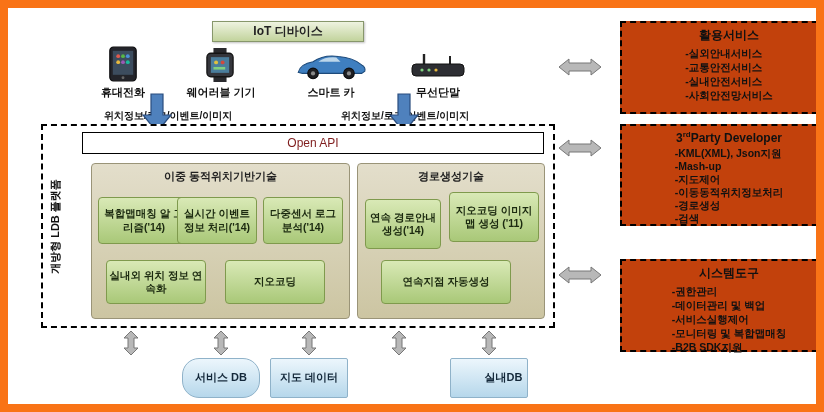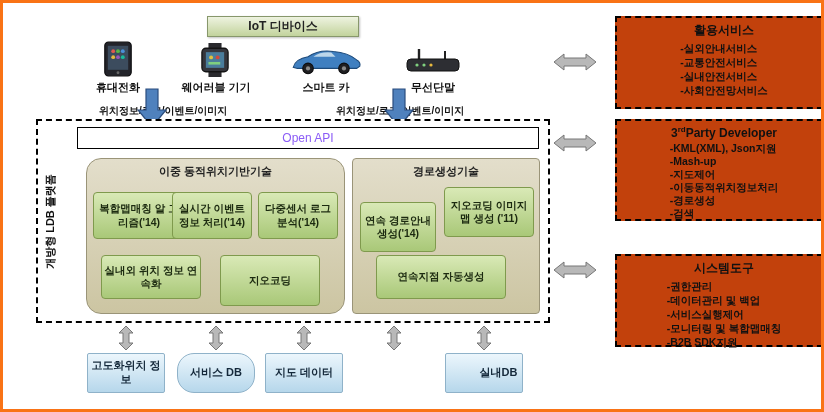--- a/index.html
+++ b/index.html
@@ -1,19 +1,19 @@
 <!DOCTYPE html>
 <html><head>
 <meta charset="utf-8">
 <style>
   * { margin:0; padding:0; box-sizing:border-box; }
   body { background:#fff; font-family:"Liberation Sans","DejaVu Sans",sans-serif; }
   #canvas {
     position:relative; width:824px; height:412px; background:#fff;
-    border:3px solid #f97316; overflow:hidden;
+    border:8px solid #f97316; overflow:hidden;
   }
   .abs { position:absolute; }
 
   
   .iot-header {
     left:204px; top:13px; width:152px; height:21px;
     background:linear-gradient(#eef3e0,#c2d39c);
     border:1px solid #87976b; text-align:center; line-height:19px;
     font-size:12px; font-weight:bold; color:#222;
     box-shadow:1px 1px 2px rgba(0,0,0,.25);
@@ -25,37 +25,37 @@
   
   .flow-label { font-size:10px; font-weight:bold; color:#111; white-space:nowrap; }
 
   
   .platform-box { left:33px; top:116px; width:514px; height:204px; border:2px dashed #000; background:#fff; }
   .side-label { left:36px; top:118px; width:22px; height:200px; display:flex; align-items:center; justify-content:center; }
   .side-label span { transform:rotate(-90deg); white-space:nowrap; font-size:11px; font-weight:bold; color:#111; }
 
   .open-api {
     left:74px; top:124px; width:462px; height:22px; background:#fff;
-    border:1px solid #000; text-align:center; line-height:20px; font-size:12px; color:#8b5cf6;
+    border:1px solid #000; text-align:center; line-height:20px; font-size:12px; color:#7f1d1d;
   }
 
   .tech-section {
     background:linear-gradient(#e3decb,#ccc5a2);
     border:1px solid #9a9478; border-radius:4px;
   }
   .tech-title { text-align:center; padding-top:5px; font-size:11px; font-weight:bold; color:#222; }
   .green-box {
     position:absolute;
     background:linear-gradient(#d9e9b6,#a9c878);
     border:1px solid #7f9a4d; border-radius:4px;
     display:flex; align-items:center; justify-content:center;
     text-align:center; font-size:10.5px; font-weight:bold; color:#1c2a10;
     padding:2px; line-height:1.25;
   }
-  .sec1 { left:83px; top:155px; width:259px; height:156px;border-radius:15px; }
+  .sec1 { left:83px; top:155px; width:259px; height:156px; }
   .sec2 { left:349px; top:155px; width:188px; height:156px; }
 
   
   .store-box {
     position:absolute; top:350px; width:78px; height:40px;
     background:linear-gradient(#ecf6fc,#b6d7eb);
     border:1px solid #8fb2c9; border-radius:2px;
     display:flex; align-items:center; justify-content:center;
     text-align:center; font-size:11px; font-weight:bold; color:#14283a;
     line-height:1.25; padding:2px;
@@ -153,26 +153,26 @@
   </div>
 
   <div class="abs open-api">Open API</div>
 
   <div class="abs tech-section sec1">
     <div class="tech-title">이중 동적위치기반기술</div>
     <div class="green-box" style="left:6px;top:33px;width:92px;height:47px;">복합맵매칭 알 고리즘('14)</div>
     <div class="green-box" style="left:85px;top:33px;width:80px;height:47px;">실시간 이벤트 정보 처리('14)</div>
     <div class="green-box" style="left:171px;top:33px;width:80px;height:47px;">다중센서 로그 분석('14)</div>
     <div class="green-box" style="left:14px;top:96px;width:100px;height:44px;">실내외 위치 정보 연속화</div>
-    <div class="green-box" style="left:133px;top:96px;width:100px;height:51px;">지오코딩</div>
+    <div class="green-box" style="left:133px;top:96px;width:100px;height:44px;">지오코딩</div>
   </div>
 
   <div class="abs tech-section sec2">
     <div class="tech-title">경로생성기술</div>
-    <div class="green-box" style="left:7px;top:43px;width:76px;height:50px;">연속 경로안내 생성('14)</div>
+    <div class="green-box" style="left:7px;top:35px;width:76px;height:50px;">연속 경로안내 생성('14)</div>
     <div class="green-box" style="left:91px;top:28px;width:90px;height:50px;">지오코딩 이미지맵 생성 ('11)</div>
     <div class="green-box" style="left:23px;top:96px;width:130px;height:44px;">연속지점 자동생성</div>
   </div>
 
   <div class="abs" style="left:115px;top:322px;">
     <svg viewBox="0 0 16 26" width="16" height="26">
         <polygon points="8,1 15,8 11,8 11,18 15,18 8,25 1,18 5,18 5,8 1,8" fill="#b8b8b8" stroke="#777"></polygon>
       </svg>
   </div>
   <div class="abs" style="left:205px;top:322px;">
@@ -189,21 +189,20 @@
     <svg viewBox="0 0 16 26" width="16" height="26">
         <polygon points="8,1 15,8 11,8 11,18 15,18 8,25 1,18 5,18 5,8 1,8" fill="#b8b8b8" stroke="#777"></polygon>
       </svg>
   </div>
   <div class="abs" style="left:473px;top:322px;">
     <svg viewBox="0 0 16 26" width="16" height="26">
         <polygon points="8,1 15,8 11,8 11,18 15,18 8,25 1,18 5,18 5,8 1,8" fill="#b8b8b8" stroke="#777"></polygon>
       </svg>
   </div>
 
-  <div class="store-box" style="left:84px;">고도화위치 정보</div>
   <div class="store-box" style="left:174px;border-radius:17px;">서비스 DB</div>
   <div class="store-box" style="left:262px;">지도 데이터</div>
   <div class="store-box" style="left:442px;padding-left:31px;">실내DB</div>
 
   <div class="abs" style="left:550px;top:50px;">
     <svg viewBox="0 0 44 18" width="44" height="18">
         <polygon points="1,9 11,1 11,5 33,5 33,1 43,9 33,17 33,13 11,13 11,17" fill="#b8b8b8" stroke="#777"></polygon>
       </svg>
   </div>
   <div class="abs" style="left:550px;top:131px;">

